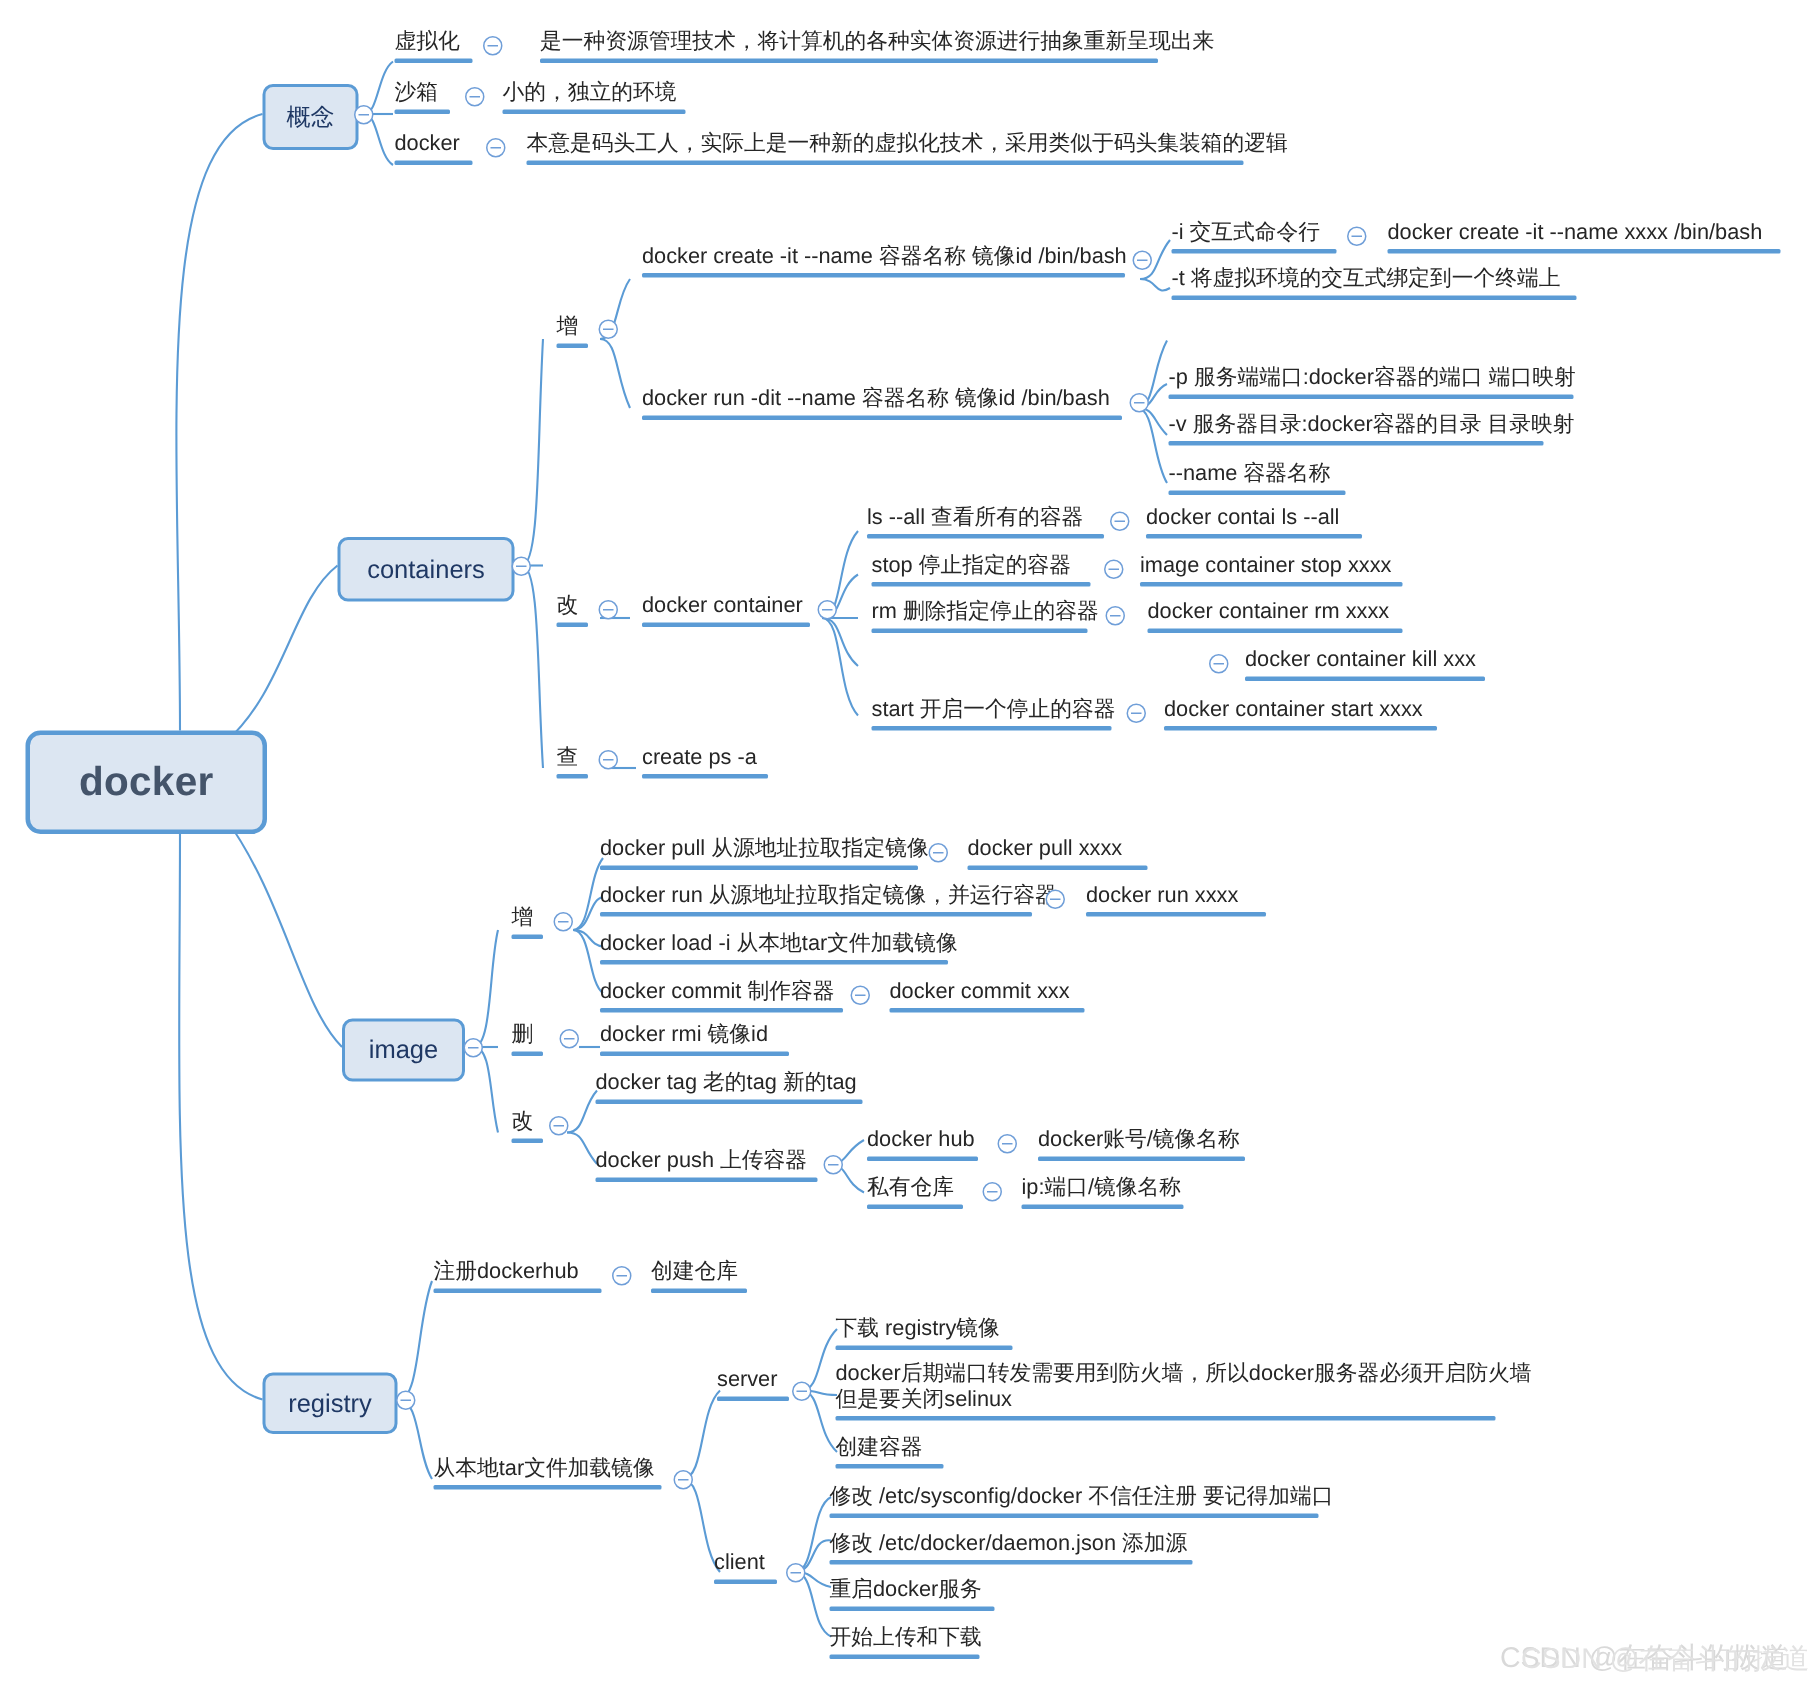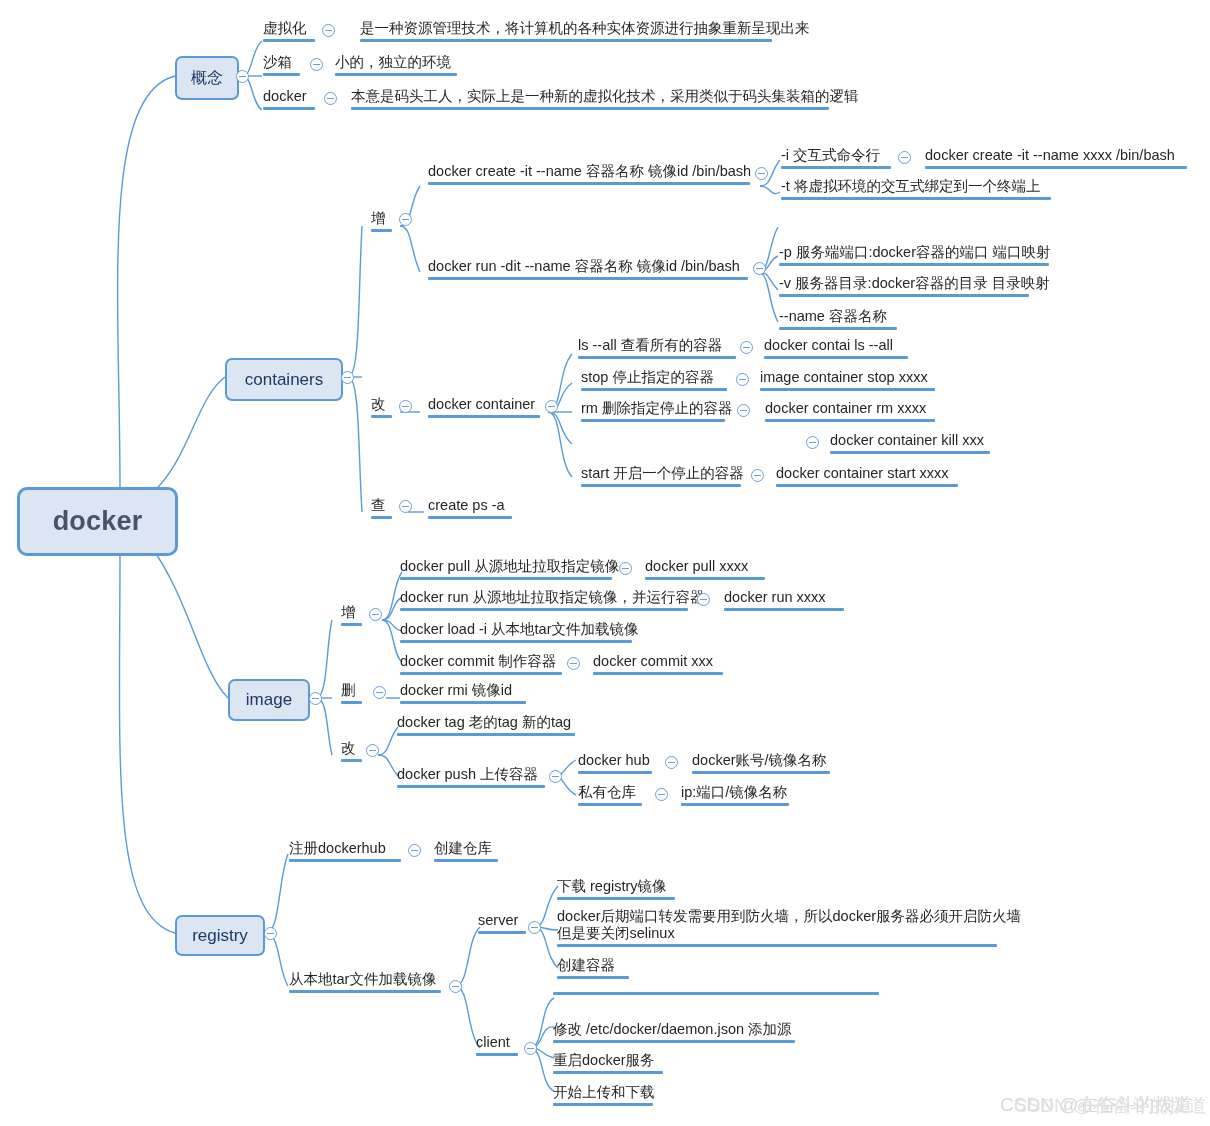--- a/index.html
+++ b/index.html
@@ -420,20 +420,21 @@
     <span class="ul" style="width:72px;"></span>
   </div>
 
   <div class="tnode" style="left:476px;top:1034px;">
     <span class="txt">client</span>
     <span class="ul" style="width:42px;"></span>
   </div>
   <div class="toggle" style="left:524px;top:1042px;"></div>
 
   <div class="tnode" style="left:553px;top:990px;">
+    <span class="txt">修改 /etc/sysconfig/docker 不信任注册 要记得加端口</span>
     <span class="ul" style="width:326px;"></span>
   </div>
   <div class="tnode" style="left:553px;top:1021px;">
     <span class="txt">修改 /etc/docker/daemon.json 添加源</span>
     <span class="ul" style="width:242px;"></span>
   </div>
   <div class="tnode" style="left:553px;top:1052px;">
     <span class="txt">重启docker服务</span>
     <span class="ul" style="width:110px;"></span>
   </div>

